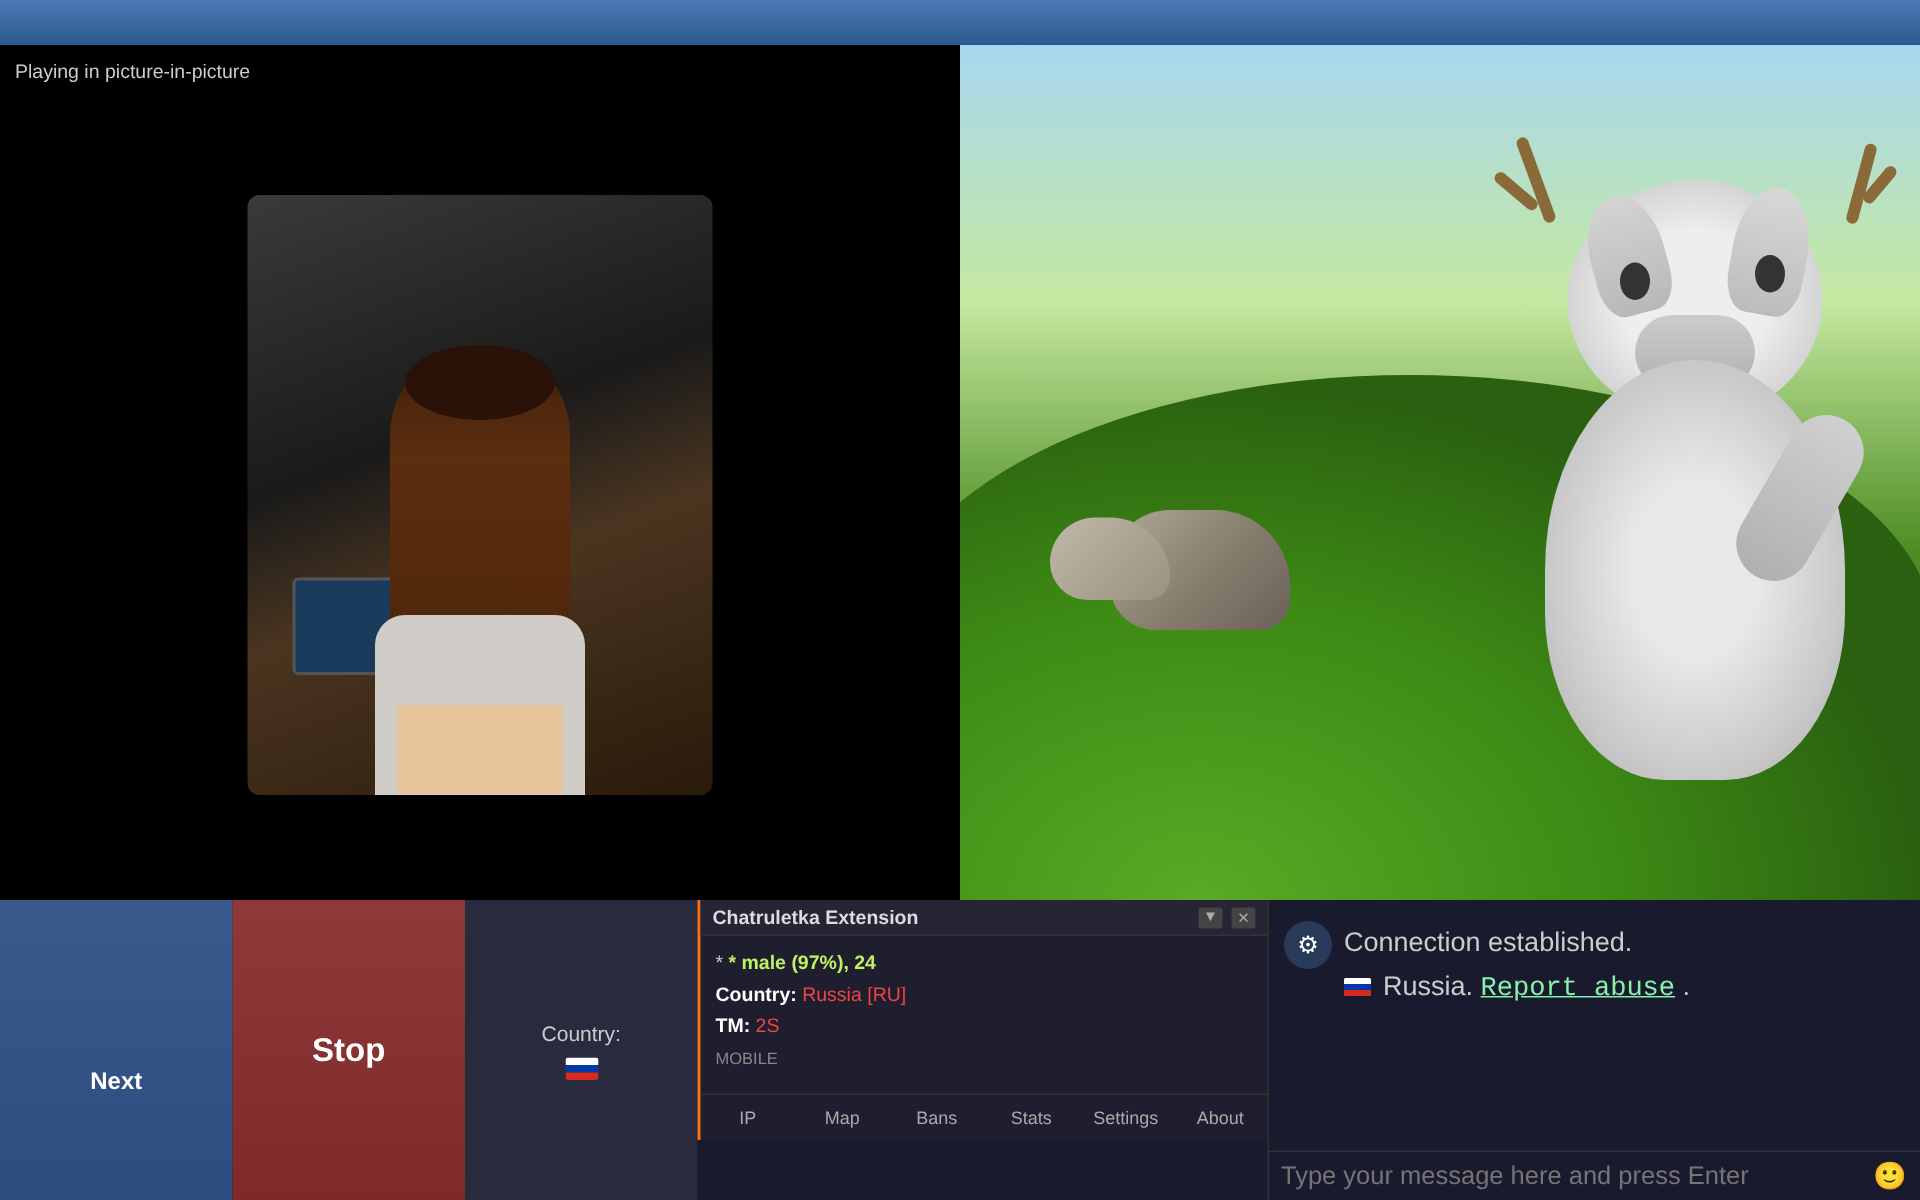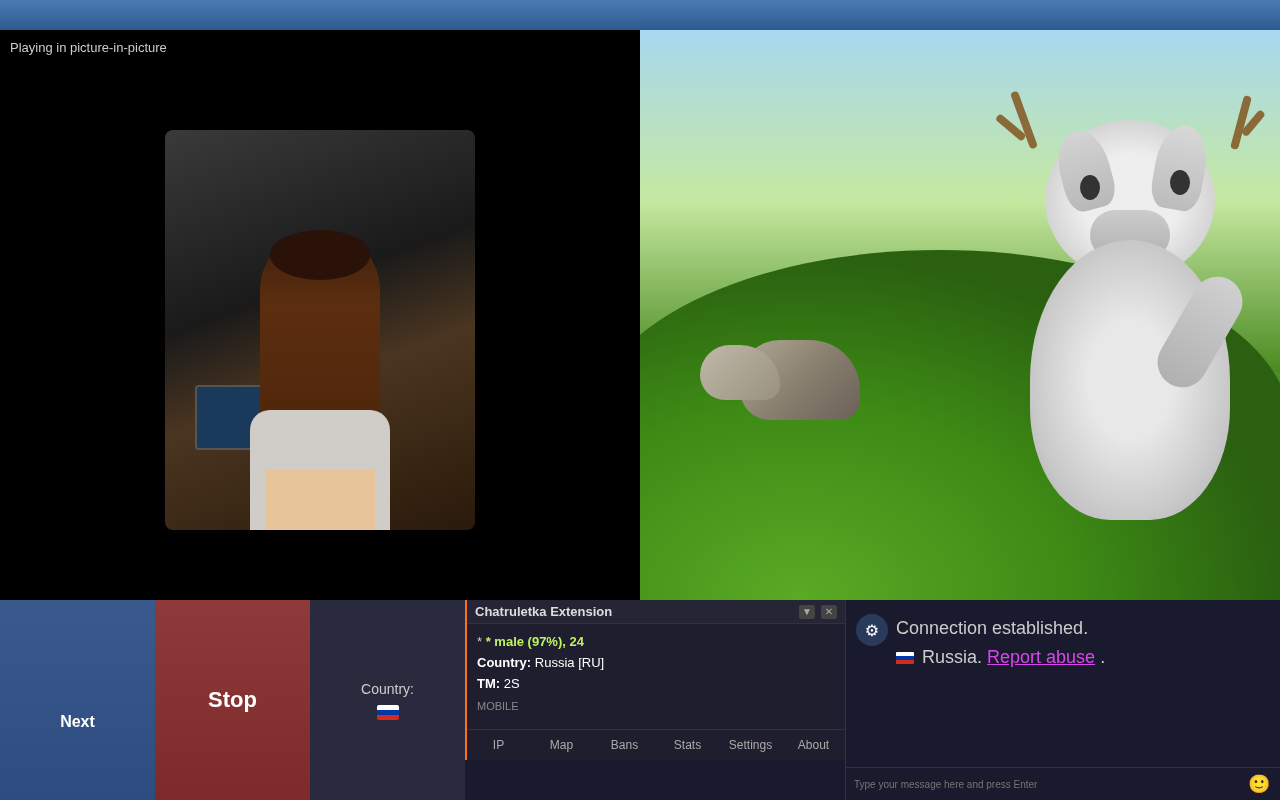--- a/index.html
+++ b/index.html
@@ -433,21 +433,21 @@
     }
 
     #ext-user-info {
       font-size: 13px;
       line-height: 1.6;
     }
 
     .ext-asterisk { color: #ccc; }
     .ext-bold { font-weight: bold; color: #bef264; }
     .ext-label { color: #fff; font-weight: bold; }
-    .ext-value { color: #ffffff; }
+    .ext-value { color: #ef4444; }
     .ext-mobile { color: #888; font-size: 11px; text-transform: uppercase; margin-top: 4px; }
 
     #ext-footer {
       display: flex;
       border-top: 1px solid #333;
       padding: 4px 0;
     }
 
     .ext-footer-btn {
       flex: 1;
@@ -506,40 +506,41 @@
       display: inline-block;
       width: 18px;
       height: 12px;
       background: linear-gradient(180deg, #fff 33%, #0038a8 33%, #0038a8 66%, #d52b1e 66%);
       border-radius: 1px;
       vertical-align: middle;
       margin-right: 3px;
     }
 
     .report-link {
-      color: #d946ef;
+      color: #86efac;
       cursor: pointer;
       text-decoration: underline;
+      font-family: Liberation Mono, monospace;
     }
 
     #chat-input-row {
       display: flex;
       align-items: center;
       border-top: 1px solid #333;
       padding: 4px 8px;
       gap: 6px;
     }
 
     #chat-input {
       flex: 1;
       background: transparent;
       border: none;
       outline: none;
       color: #888;
-      font-size: 10px;
+      font-size: 17px;
     }
 
     .emoji-btn {
       width: 24px;
       height: 24px;
       background: none;
       border: none;
       cursor: pointer;
       font-size: 18px;
       color: #888;

